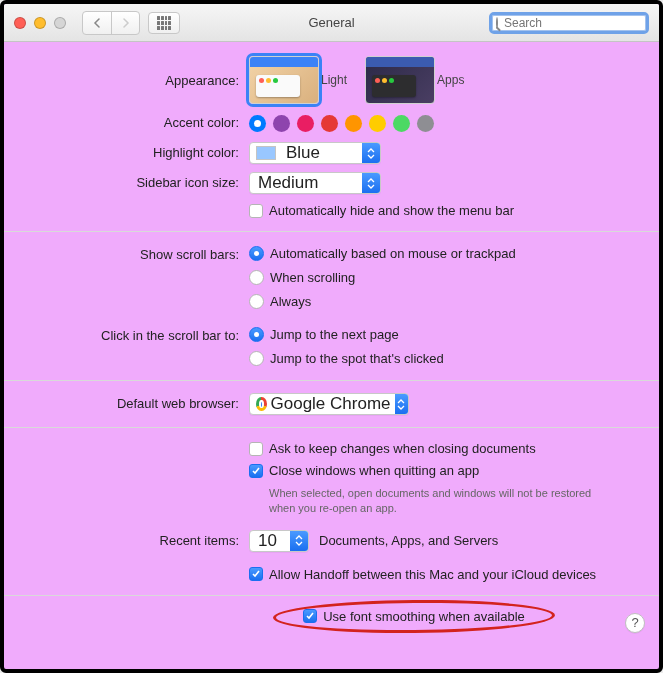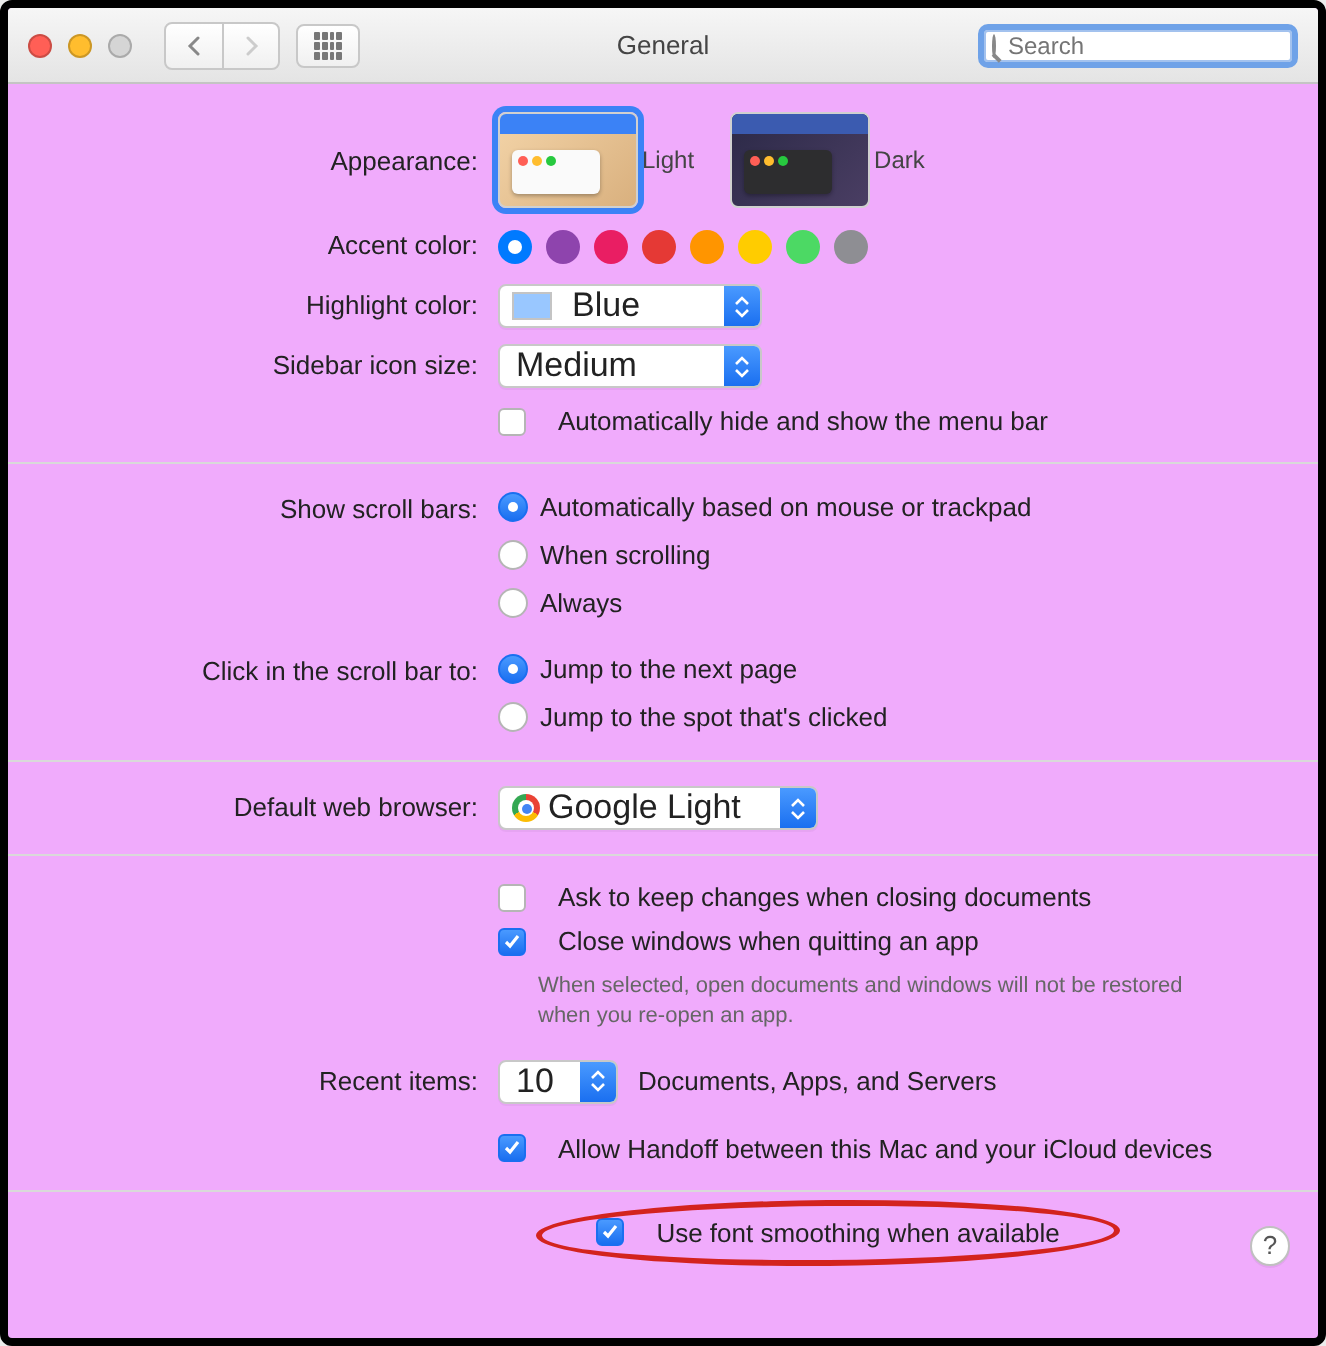--- a/index.html
+++ b/index.html
@@ -117,21 +117,21 @@
   .select .arrows svg{ display:block;}
   .select.small{ width:60px;}
   .select.browser{ width:160px;}
   .select.browser .icon { width:14px; height:14px; margin-left:6px; border-radius:50%;
     background: conic-gradient(#ea4335 0 120deg,#fbbc05 120deg 240deg,#34a853 240deg 360deg);
     position:relative;
   }
   .select.browser .icon::after { content:""; position:absolute; inset:3px; border-radius:50%; background:#fff;}
   .select.browser .icon::before { content:""; position:absolute; inset:4.5px; border-radius:50%; background:#4285f4; z-index:1;}
 
-  .checkbox-line { display:flex; align-items:center; gap:16px; line-height:17px; }
+  .checkbox-line { display:flex; align-items:center; gap:6px; line-height:17px; }
   .cb {
     width:14px; height:14px; border:1px solid #b5b5b5; border-radius:3px; background:#fff; flex-shrink:0;
     display:flex; align-items:center; justify-content:center;
   }
   .cb.checked { background:linear-gradient(to bottom,#4a9aff,#1a6ff0); border-color:#1a6ff0;}
   .cb.checked svg { display:block; }
   .cb svg { display:none; }
 
   .radio-line { display:flex; align-items:center; gap:6px; line-height:19px; }
   .radio {
@@ -227,21 +227,21 @@
               </div>
             <div class="thumb-label">Light</div>
           </div>
           <div class="thumb-wrap">
             <div class="thumb dark">
                 <div class="bar"></div>
                 <div class="winmini">
                   <span class="g"></span>
                 </div>
               </div>
-            <div class="thumb-label">Dark</div>
+            <div class="thumb-label">Apps</div>
           </div>
         </div>
       </div>
     </div>
 
     <div class="row center-items">
       <div class="label-col">Accent color:</div>
       <div class="field-col">
         <div class="accent-row">
           <div class="accent-dot selected" data-color="blue">
@@ -341,21 +341,21 @@
       </div>
     </div>
 
     <hr class="hr">
 
     <div class="row center-items">
       <div class="label-col">Default web browser:</div>
       <div class="field-col">
         <div class="select browser">
           <div class="icon"></div>
-          <div class="val">Google Light</div>
+          <div class="val">Google Chrome</div>
           <div class="arrows">
             <svg width="8" height="5">
                 <path d="M1 4 L4 1 L7 4" stroke="#fff" stroke-width="1.3" fill="none"></path>
               </svg>
             <svg width="8" height="5">
                 <path d="M1 1 L4 4 L7 1" stroke="#fff" stroke-width="1.3" fill="none"></path>
               </svg>
           </div>
         </div>
       </div>

